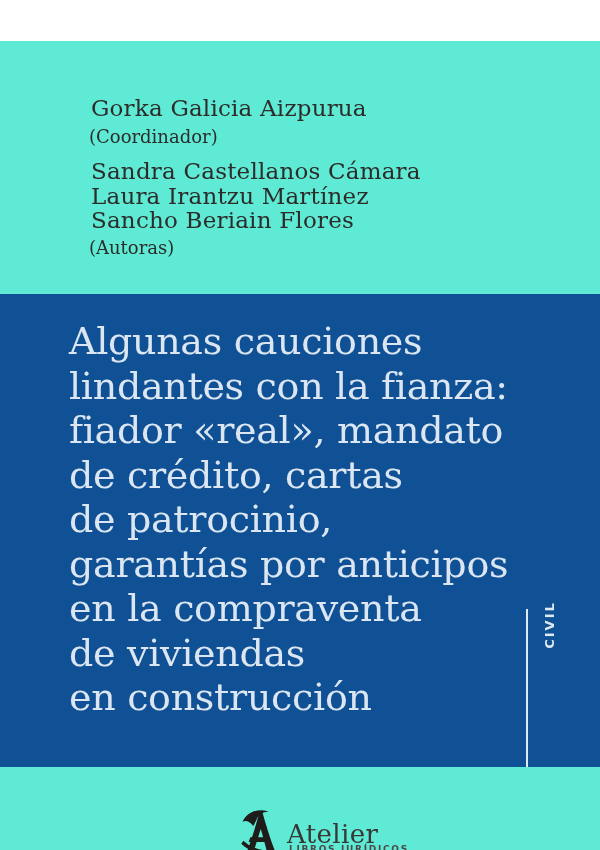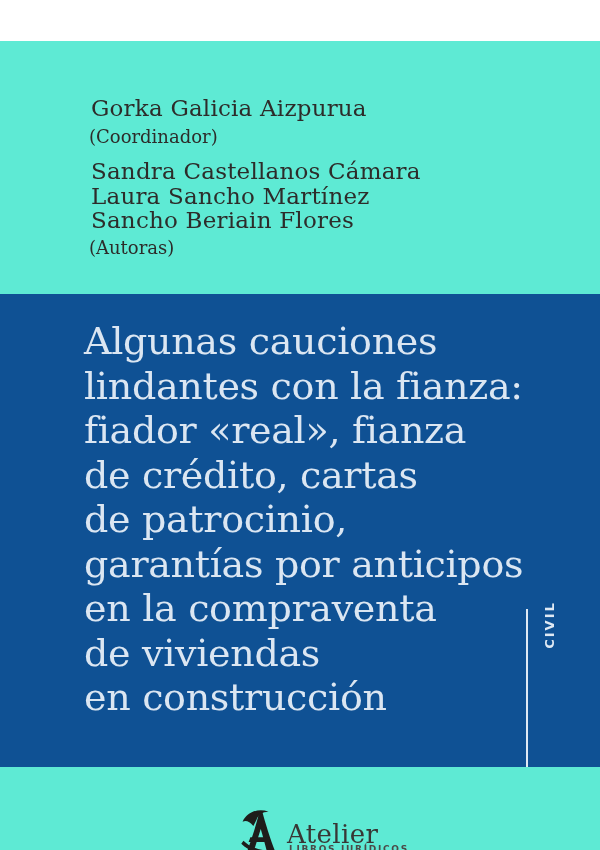--- a/index.html
+++ b/index.html
@@ -43,21 +43,21 @@
     text-align:right;
   }
 
   
   .title-band{
     position:absolute;left:0;top:253px;
     width:600px;height:473px;
     background:var(--band-blue);
   }
   .book-title{
-    position:absolute;left:84px;top:25px;
+    position:absolute;left:69px;top:25px;
     margin:0;font-weight:normal;
     font-size:38px;line-height:44.5px;
     color:var(--title-text);
     letter-spacing:-0.3px;
     white-space:nowrap;
   }
   .book-title .title-line{display:block;}
 
   
   .collection-rule{
@@ -94,30 +94,30 @@
 </head>
 <body>
 
 <div class="cover">
 
   <div class="coordinator-name">Gorka Galicia Aizpurua</div>
   <div class="coordinator-role">(Coordinador)</div>
 
   <div class="author-names">
     <div>Sandra Castellanos Cámara</div>
-    <div>Laura Sancho Martínez</div>
+    <div>Laura Irantzu Martínez</div>
     <div>Sancho Beriain Flores</div>
   </div>
   <div class="authors-role">(Autoras)</div>
 
   <div class="title-band">
     <h1 class="book-title">
       <span class="title-line">Algunas cauciones</span>
       <span class="title-line">lindantes con la fianza:</span>
-      <span class="title-line">fiador «real», fianza</span>
+      <span class="title-line">fiador «real», mandato</span>
       <span class="title-line">de crédito, cartas</span>
       <span class="title-line">de patrocinio,</span>
       <span class="title-line">garantías por anticipos</span>
       <span class="title-line">en la compraventa</span>
       <span class="title-line">de viviendas</span>
       <span class="title-line">en construcción</span>
     </h1>
     <div class="collection-rule"></div>
     <div class="collection-label">CIVIL</div>
   </div>

